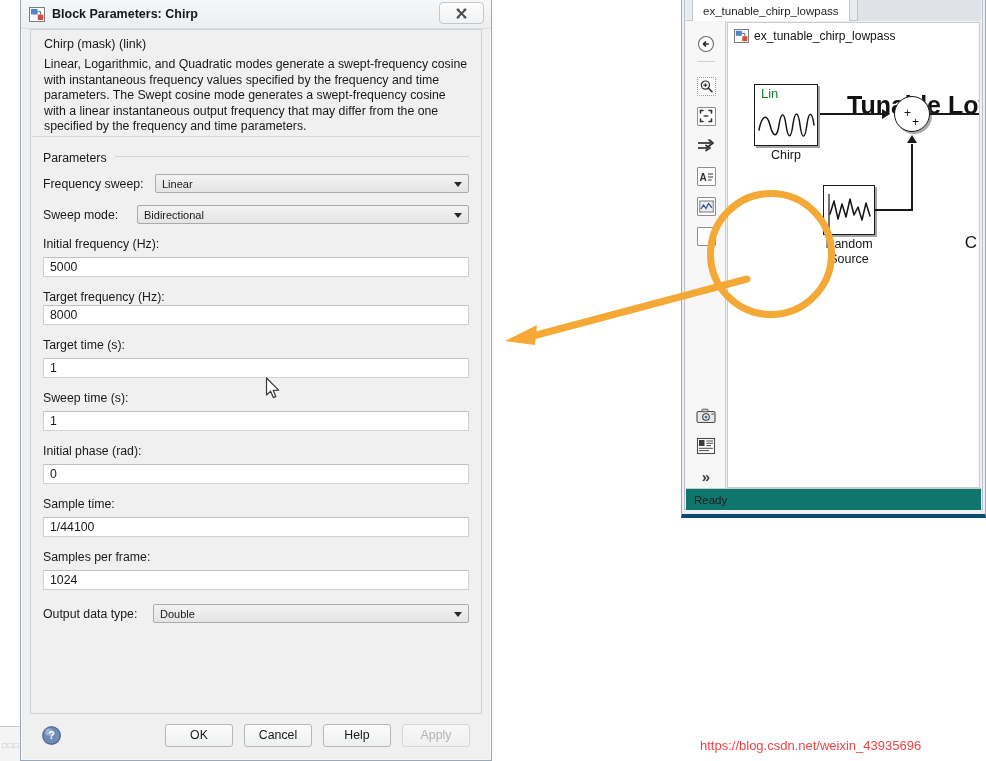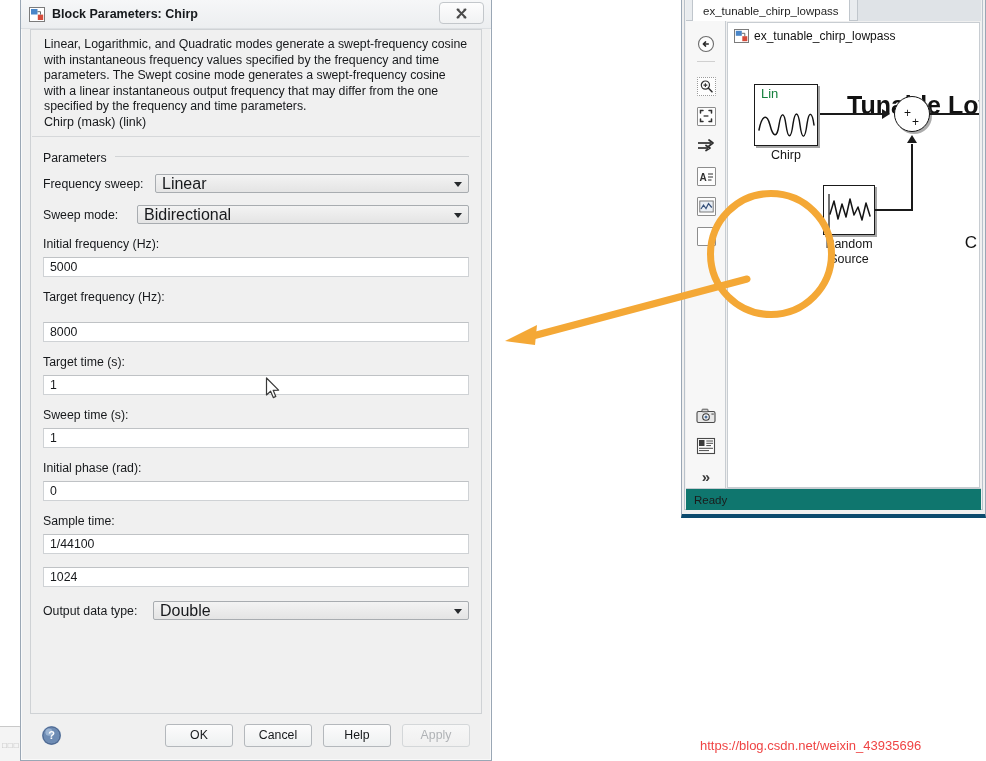--- a/index.html
+++ b/index.html
@@ -199,21 +199,21 @@
   #params-rule{
     position:absolute;left:0;right:0;top:8px;height:1px;background:#d2d4d6;z-index:1;
   }
 
   .fld-label{font-size:12.3px;color:#17191c;white-space:nowrap;}
   .row-inline{display:flex;align-items:center;}
   .select-box{
     flex:1;height:19px;background:linear-gradient(#f3f3f3,#e4e4e4);
     border:1px solid #a8acb0;border-radius:2px;box-sizing:border-box;
     display:flex;align-items:center;padding-left:6px;position:relative;
-    font-size:16px;color:#17191c;
+    font-size:11px;color:#17191c;
   }
   .select-arrow{
     position:absolute;right:6px;top:50%;margin-top:-2px;
     width:0;height:0;border-left:4px solid transparent;border-right:4px solid transparent;
     border-top:5px solid #26292c;
   }
   .text-input{
     height:20px;background:#ffffff;border:1px solid #cfd2d5;
     border-top:1px solid #bfc2c5;box-sizing:border-box;
     display:flex;align-items:center;padding-left:6px;
@@ -424,22 +424,22 @@
       <svg width="11" height="11" viewBox="0 0 11 11">
         <path d="M1.5 1.5 L9.5 9.5 M9.5 1.5 L1.5 9.5" stroke="#4a4a4a" stroke-width="1.9" stroke-linecap="round"></path>
         <path d="M1.5 1.5 H3.4 M9.5 1.5 H7.6 M1.5 9.5 H3.4 M9.5 9.5 H7.6" stroke="#4a4a4a" stroke-width="1.6"></path>
       </svg>
     </div>
   </div>
 
   <div id="dlg-body">
 
     <div id="desc-panel">
+      <div id="desc-head">Chirp (mask) (link)</div>
       <div id="desc-text">Linear, Logarithmic, and Quadratic modes generate a swept-frequency cosine with instantaneous frequency values specified by the frequency and time parameters.   The Swept cosine mode generates a swept-frequency cosine with a linear instantaneous output frequency that may differ from the one specified by the frequency and time parameters.</div>
-      <div id="desc-head">Chirp (mask) (link)</div>
     </div>
 
     <div id="params-group">
       <div style="position:relative;height:16px;">
         <div id="params-rule"></div>
         <span id="params-legend">Parameters</span>
       </div>
 
       <div class="row-inline fld-block" style="margin-top:10px;">
         <span class="fld-label" style="width:112px;">Frequency sweep:</span>
@@ -457,21 +457,21 @@
         </span>
       </div>
 
       <div class="fld-block" style="margin-top:13px;">
         <div class="fld-label">Initial frequency (Hz):</div>
         <div class="text-input" style="margin-top:6px;">5000</div>
       </div>
 
       <div class="fld-block" style="margin-top:13px;">
         <div class="fld-label">Target frequency (Hz):</div>
-        <div class="text-input" style="margin-top:18px;text-align:center;">8000</div>
+        <div class="text-input" style="margin-top:1px;text-align:center;">8000</div>
       </div>
 
       <div class="fld-block" style="margin-top:13px;">
         <div class="fld-label">Target time (s):</div>
         <div class="text-input" style="margin-top:6px;">1</div>
       </div>
 
       <div class="fld-block" style="margin-top:13px;">
         <div class="fld-label">Sweep time (s):</div>
         <div class="text-input" style="margin-top:6px;">1</div>
@@ -481,20 +481,21 @@
         <div class="fld-label">Initial phase (rad):</div>
         <div class="text-input" style="margin-top:6px;">0</div>
       </div>
 
       <div class="fld-block" style="margin-top:13px;">
         <div class="fld-label">Sample time:</div>
         <div class="text-input" style="margin-top:6px;">1/44100</div>
       </div>
 
       <div class="fld-block" style="margin-top:13px;">
+        <div class="fld-label">Samples per frame:</div>
         <div class="text-input" style="margin-top:6px;">1024</div>
       </div>
 
       <div class="row-inline fld-block" style="margin-top:14px;">
         <span class="fld-label" style="width:110px;">Output data type:</span>
         <span class="select-box">
           <span>Double</span>
           <span class="select-arrow"></span>
         </span>
       </div>

